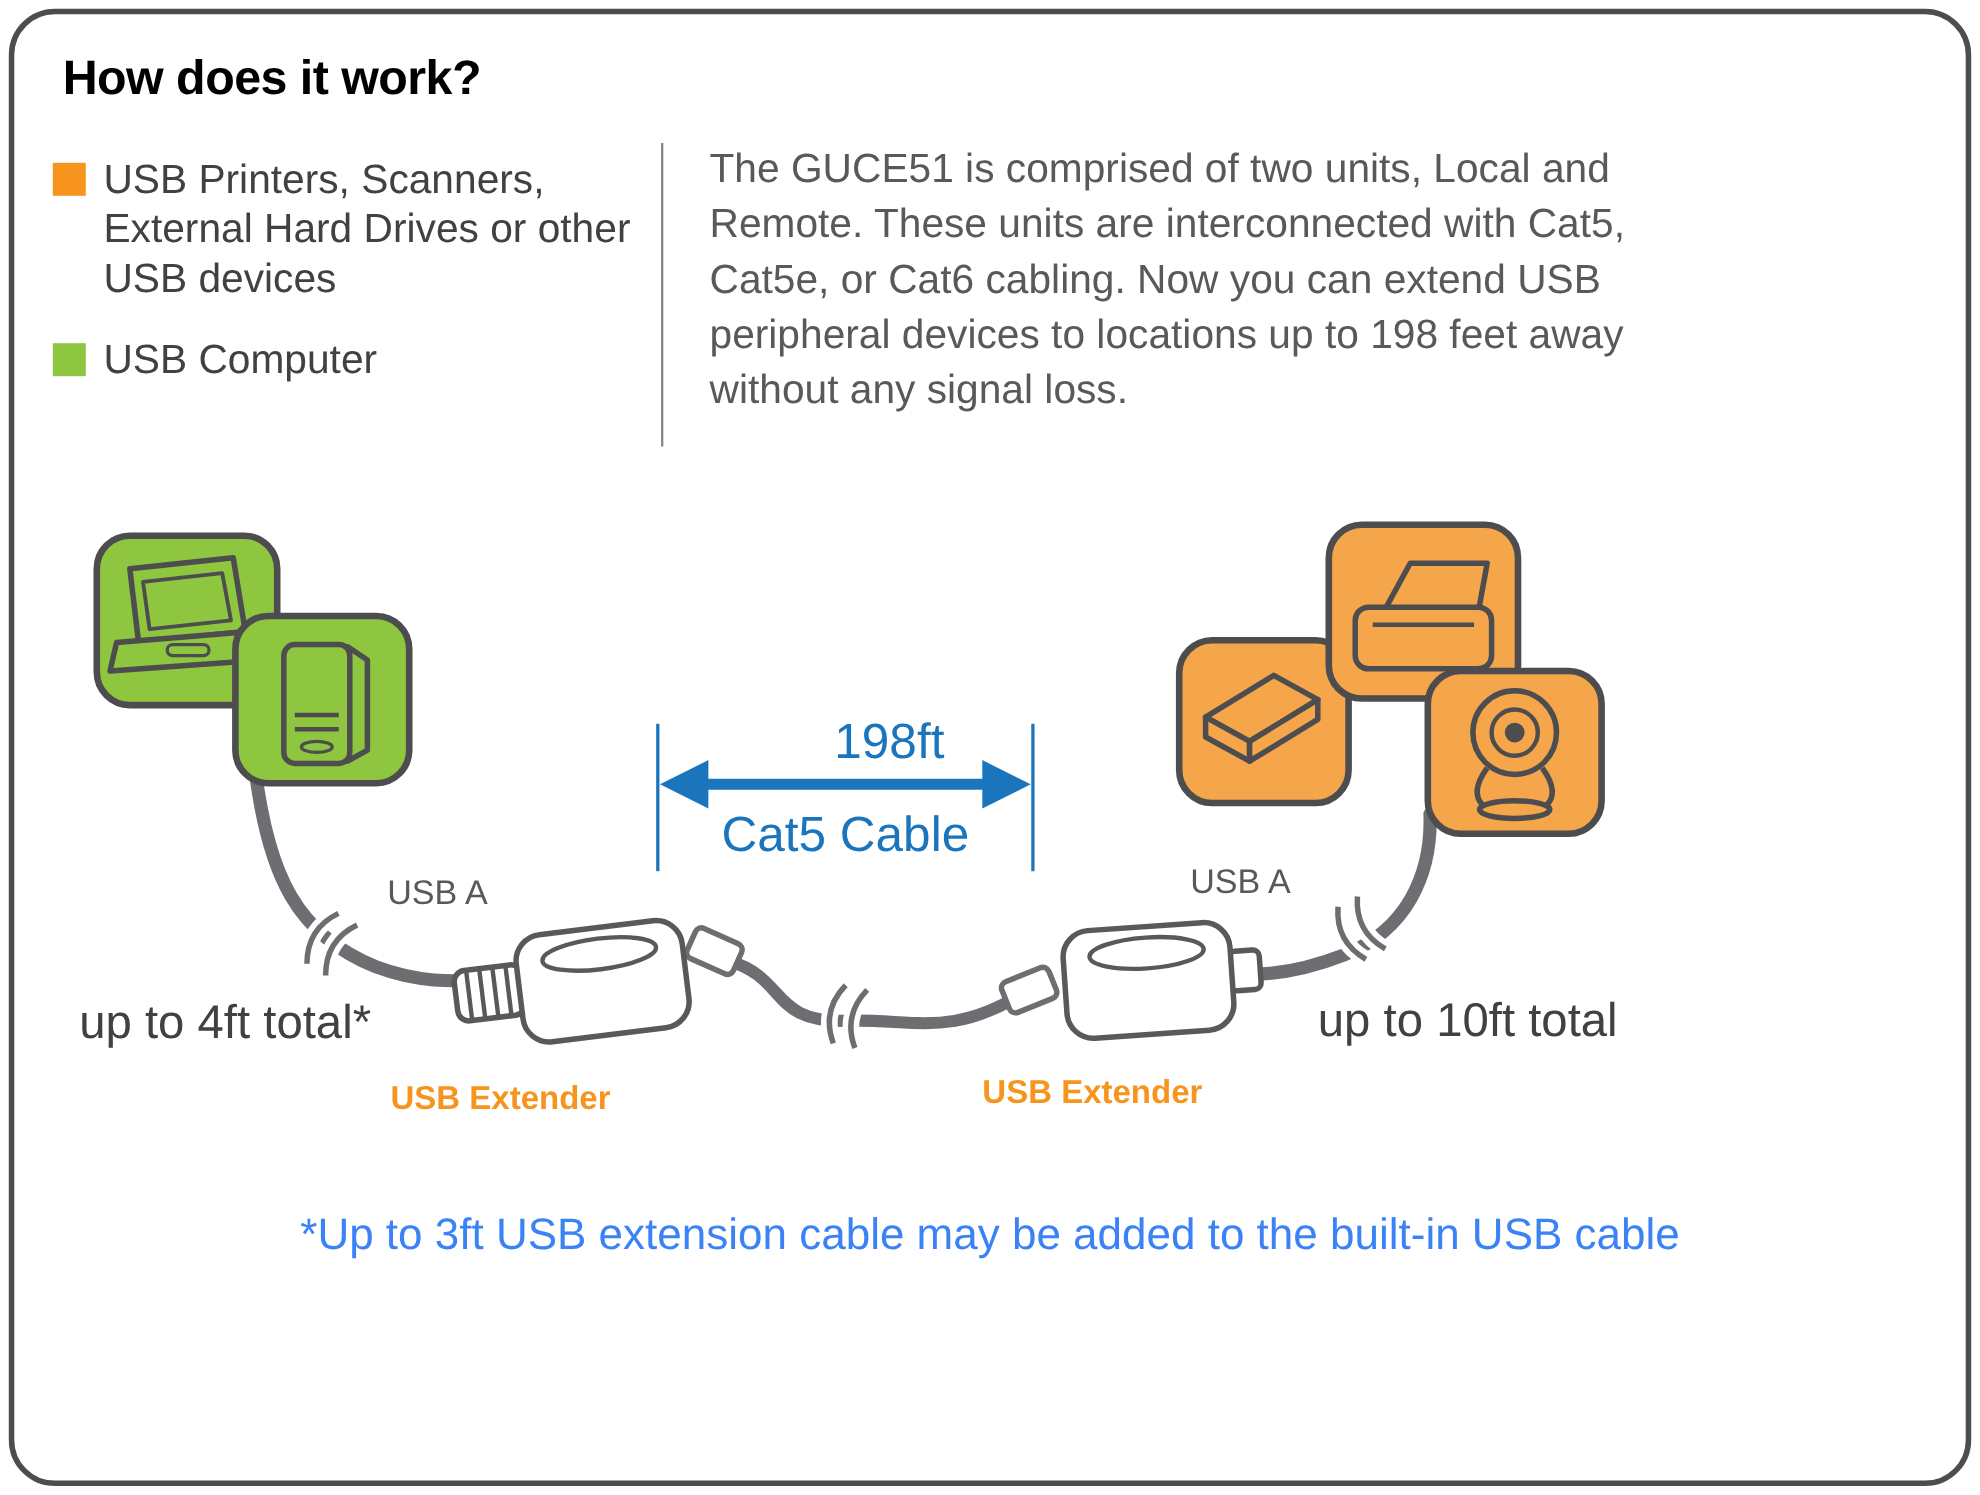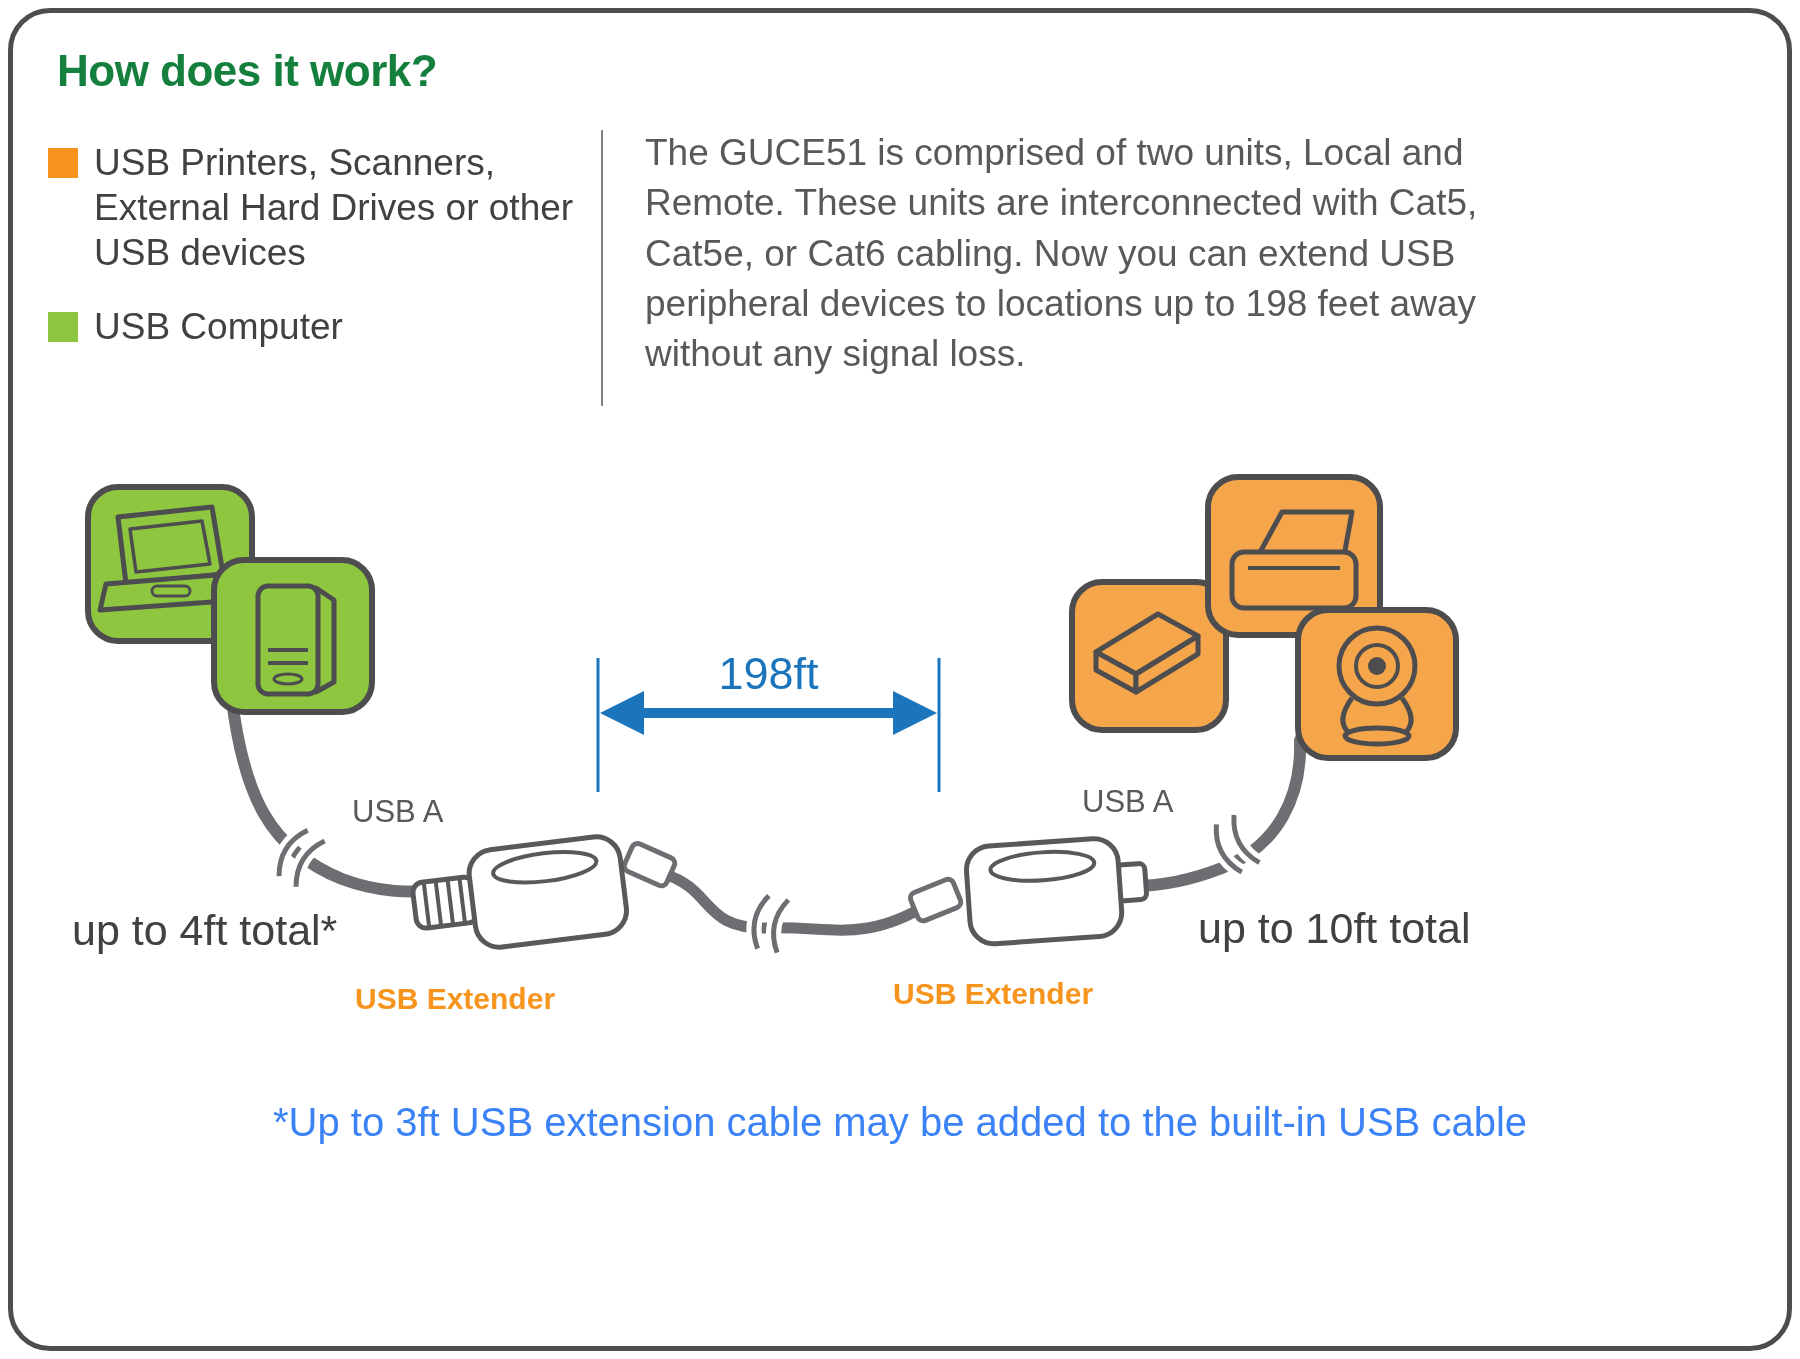--- a/index.html
+++ b/index.html
@@ -14,21 +14,21 @@
   .card {
     position: absolute;
     left: 8px; top: 8px; right: 8px; bottom: 8px;
     border: 5px solid #4D4D4F;
     border-radius: 42px;
     background: #ffffff;
   }
   .abs { position: absolute; }
   .title {
     left: 57px; top: 46px;
-    font-size: 44px; font-weight: bold; color: #15803d;
+    font-size: 44px; font-weight: bold; color: #000000;
     letter-spacing: -0.5px;
   }
   .legend-item { display: flex; gap: 16px; }
   .legend-1 { left: 48px; top: 140px; width: 540px; }
   .legend-2 { left: 48px; top: 304px; width: 540px; }
   .swatch { width: 30px; height: 30px; flex: 0 0 30px; margin-top: 8px; }
   .swatch.orange { background: #F7941D; }
   .swatch.green  { background: #8EC63F; }
   .legend-label { font-size: 37px; line-height: 1.22; color: #414042; }
   .divider {
@@ -36,21 +36,21 @@
     background: #808285;
   }
   .description {
     left: 645px; top: 128px; width: 885px;
     font-size: 37px; line-height: 1.36; color: #58595B;
   }
   .blue-label {
     color: #1B75BC; font-size: 45px; text-align: center;
     left: 598px; width: 341px;
   }
-  .label-198  { top: 648px; }
+  .label-198  { top: 648px; margin-left: 40px; }
   .label-cat5 { top: 733px; }
   .usb-a { font-size: 31px; color: #58595B; }
   .usb-a-left  { left: 352px; top: 794px; }
   .usb-a-right { left: 1082px; top: 784px; }
   .length-label { font-size: 43px; color: #414042; text-align: center; }
   .length-left  { left: 72px;  top: 906px; }
   .length-right { left: 1198px; top: 904px; }
   .extender-label { font-size: 30px; font-weight: bold; color: #F7941D; }
   .extender-left  { left: 355px; top: 982px; }
   .extender-right { left: 893px; top: 977px; }
@@ -172,20 +172,21 @@
   <div class="abs legend-item legend-2">
     <div class="swatch green"></div>
     <div class="legend-label">USB Computer</div>
   </div>
 
   <div class="abs divider"></div>
 
   <div class="abs description">The GUCE51 is comprised of two units, Local and Remote. These units are interconnected with Cat5, Cat5e, or Cat6 cabling. Now you can extend USB peripheral devices to locations up to 198 feet away without any signal loss.</div>
 
   <div class="abs blue-label label-198">198ft</div>
+  <div class="abs blue-label label-cat5">Cat5 Cable</div>
 
   <div class="abs usb-a usb-a-left">USB A</div>
   <div class="abs usb-a usb-a-right">USB A</div>
 
   <div class="abs length-label length-left">up to 4ft total*</div>
   <div class="abs length-label length-right">up to 10ft total</div>
 
   <div class="abs extender-label extender-left">USB Extender</div>
   <div class="abs extender-label extender-right">USB Extender</div>
 

